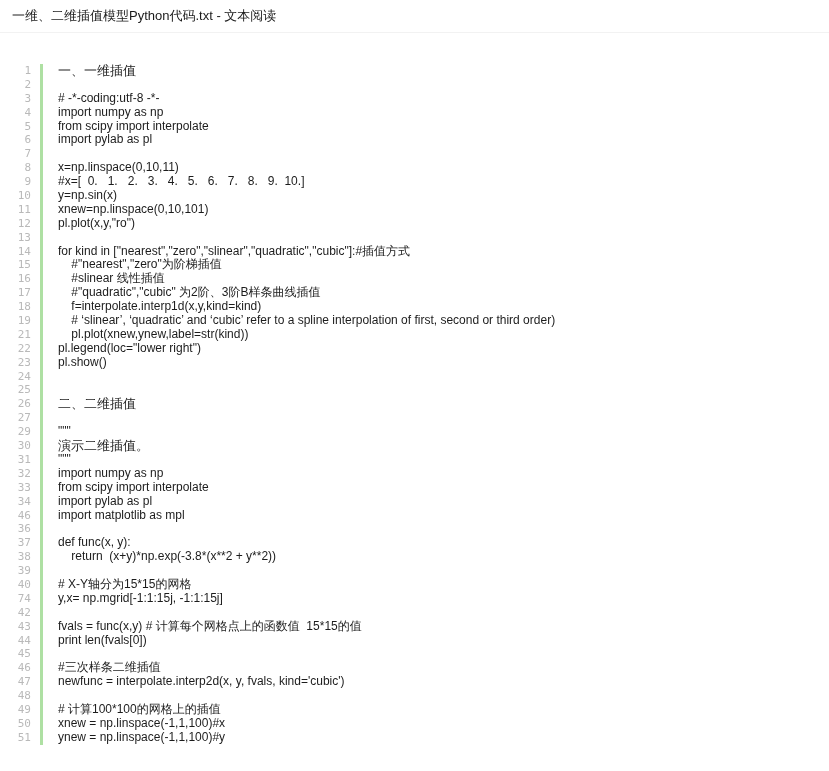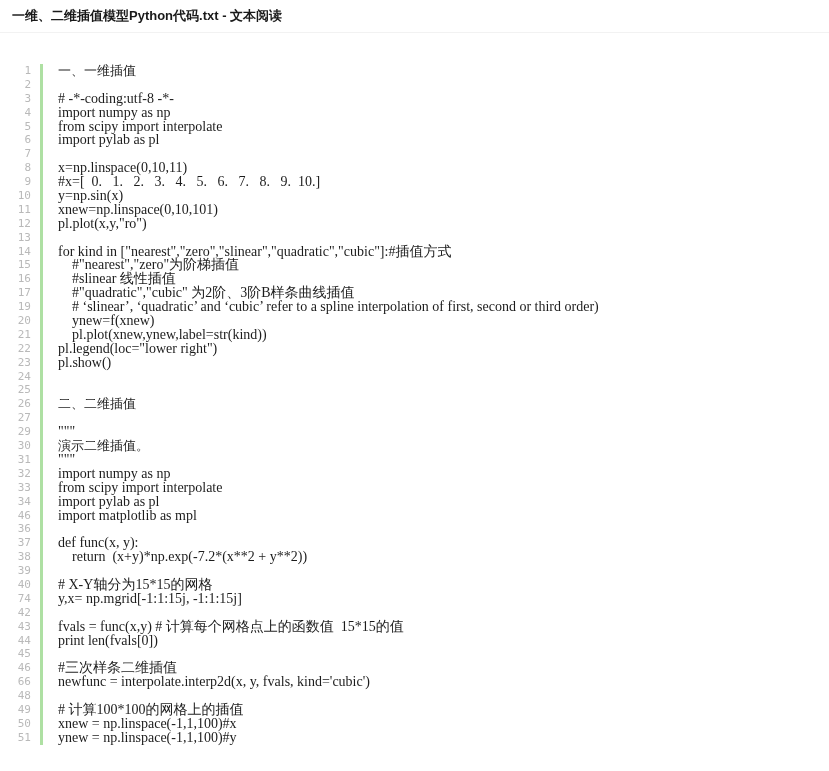--- a/index.html
+++ b/index.html
@@ -22,21 +22,21 @@
     width: 100%;
     background: #ffffff;
     border-bottom: 1px solid #f2f2f2;
     display: flex;
     align-items: center;
     padding-left: 12px;
   }
   #titlebar-text {
     font-family: "Liberation Sans", sans-serif;
     font-size: 13px;
-    font-weight: bold;
+    font-weight: normal;
     color: #1a1a1a;
     letter-spacing: 0px;
     white-space: nowrap;
   }
 
   
   #reader {
     width: 100%;
     height: 738px;
     background: #ffffff;
@@ -74,22 +74,22 @@
   .sep {
     width: 3px;
     min-width: 3px;
     background: #aee0a3;
     align-self: stretch;
     margin-right: 0px;
   }
 
   .src {
     padding-left: 15px;
-    font-family: Liberation Serif, serif;
-    font-size: 14px;
+    font-family: Liberation Sans, sans-serif;
+    font-size: 12px;
     color: #1c1c1c;
     white-space: pre;
     line-height: 13.9px;
     letter-spacing: 0px;
   }
 
   
   .src.heading {
     font-family: "DejaVu Sans", sans-serif;
     font-size: 13px;
@@ -116,46 +116,46 @@
       <div class="code-line"><div class="ln">8</div><div class="sep"></div><div class="src">x=np.linspace(0,10,11)</div></div>
       <div class="code-line"><div class="ln">9</div><div class="sep"></div><div class="src">#x=[  0.   1.   2.   3.   4.   5.   6.   7.   8.   9.  10.]</div></div>
       <div class="code-line"><div class="ln">10</div><div class="sep"></div><div class="src">y=np.sin(x)</div></div>
       <div class="code-line"><div class="ln">11</div><div class="sep"></div><div class="src">xnew=np.linspace(0,10,101)</div></div>
       <div class="code-line"><div class="ln">12</div><div class="sep"></div><div class="src">pl.plot(x,y,"ro")</div></div>
       <div class="code-line"><div class="ln">13</div><div class="sep"></div><div class="src"></div></div>
       <div class="code-line"><div class="ln">14</div><div class="sep"></div><div class="src">for kind in ["nearest","zero","slinear","quadratic","cubic"]:#插值方式</div></div>
       <div class="code-line"><div class="ln">15</div><div class="sep"></div><div class="src">    #"nearest","zero"为阶梯插值</div></div>
       <div class="code-line"><div class="ln">16</div><div class="sep"></div><div class="src">    #slinear 线性插值</div></div>
       <div class="code-line"><div class="ln">17</div><div class="sep"></div><div class="src">    #"quadratic","cubic" 为2阶、3阶B样条曲线插值</div></div>
+      <div class="code-line"><div class="ln">18</div><div class="sep"></div><div class="src">    f=interpolate.interp1d(x,y,kind=kind)</div></div>
       <div class="code-line"><div class="ln">19</div><div class="sep"></div><div class="src">    # ‘slinear’, ‘quadratic’ and ‘cubic’ refer to a spline interpolation of first, second or third order)</div></div>
-      <div class="code-line"><div class="ln">20</div><div class="sep"></div><div class="src">    ynew=f(xnew)</div></div>
       <div class="code-line"><div class="ln">21</div><div class="sep"></div><div class="src">    pl.plot(xnew,ynew,label=str(kind))</div></div>
       <div class="code-line"><div class="ln">22</div><div class="sep"></div><div class="src">pl.legend(loc="lower right")</div></div>
       <div class="code-line"><div class="ln">23</div><div class="sep"></div><div class="src">pl.show()</div></div>
       <div class="code-line"><div class="ln">24</div><div class="sep"></div><div class="src"></div></div>
       <div class="code-line"><div class="ln">25</div><div class="sep"></div><div class="src"></div></div>
       <div class="code-line"><div class="ln">26</div><div class="sep"></div><div class="src heading">二、二维插值</div></div>
       <div class="code-line"><div class="ln">27</div><div class="sep"></div><div class="src"></div></div>
       <div class="code-line"><div class="ln">29</div><div class="sep"></div><div class="src">"""</div></div>
       <div class="code-line"><div class="ln">30</div><div class="sep"></div><div class="src heading">演示二维插值。</div></div>
       <div class="code-line"><div class="ln">31</div><div class="sep"></div><div class="src">"""</div></div>
       <div class="code-line"><div class="ln">32</div><div class="sep"></div><div class="src">import numpy as np</div></div>
       <div class="code-line"><div class="ln">33</div><div class="sep"></div><div class="src">from scipy import interpolate</div></div>
       <div class="code-line"><div class="ln">34</div><div class="sep"></div><div class="src">import pylab as pl</div></div>
       <div class="code-line"><div class="ln">46</div><div class="sep"></div><div class="src">import matplotlib as mpl</div></div>
       <div class="code-line"><div class="ln">36</div><div class="sep"></div><div class="src"></div></div>
       <div class="code-line"><div class="ln">37</div><div class="sep"></div><div class="src">def func(x, y):</div></div>
-      <div class="code-line"><div class="ln">38</div><div class="sep"></div><div class="src">    return  (x+y)*np.exp(-7.2*(x**2 + y**2))</div></div>
+      <div class="code-line"><div class="ln">38</div><div class="sep"></div><div class="src">    return  (x+y)*np.exp(-3.8*(x**2 + y**2))</div></div>
       <div class="code-line"><div class="ln">39</div><div class="sep"></div><div class="src"></div></div>
       <div class="code-line"><div class="ln">40</div><div class="sep"></div><div class="src"># X-Y轴分为15*15的网格</div></div>
       <div class="code-line"><div class="ln">74</div><div class="sep"></div><div class="src">y,x= np.mgrid[-1:1:15j, -1:1:15j]</div></div>
       <div class="code-line"><div class="ln">42</div><div class="sep"></div><div class="src"></div></div>
       <div class="code-line"><div class="ln">43</div><div class="sep"></div><div class="src">fvals = func(x,y) # 计算每个网格点上的函数值  15*15的值</div></div>
       <div class="code-line"><div class="ln">44</div><div class="sep"></div><div class="src">print len(fvals[0])</div></div>
       <div class="code-line"><div class="ln">45</div><div class="sep"></div><div class="src"></div></div>
       <div class="code-line"><div class="ln">46</div><div class="sep"></div><div class="src">#三次样条二维插值</div></div>
-      <div class="code-line"><div class="ln">66</div><div class="sep"></div><div class="src">newfunc = interpolate.interp2d(x, y, fvals, kind='cubic')</div></div>
+      <div class="code-line"><div class="ln">47</div><div class="sep"></div><div class="src">newfunc = interpolate.interp2d(x, y, fvals, kind='cubic')</div></div>
       <div class="code-line"><div class="ln">48</div><div class="sep"></div><div class="src"></div></div>
       <div class="code-line"><div class="ln">49</div><div class="sep"></div><div class="src"># 计算100*100的网格上的插值</div></div>
       <div class="code-line"><div class="ln">50</div><div class="sep"></div><div class="src">xnew = np.linspace(-1,1,100)#x</div></div>
       <div class="code-line"><div class="ln">51</div><div class="sep"></div><div class="src">ynew = np.linspace(-1,1,100)#y</div></div>
     </div>
 </div>
 
 </body></html>

